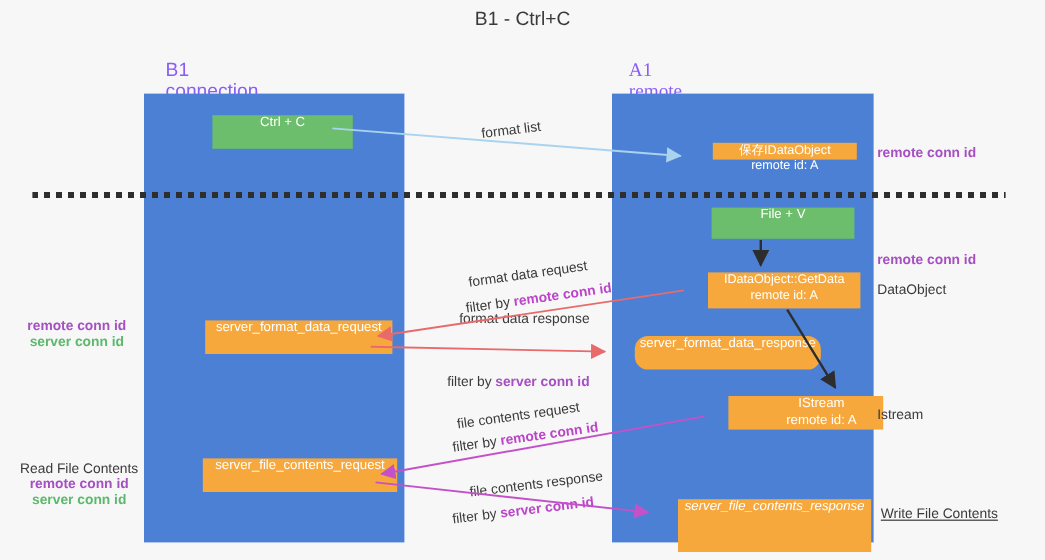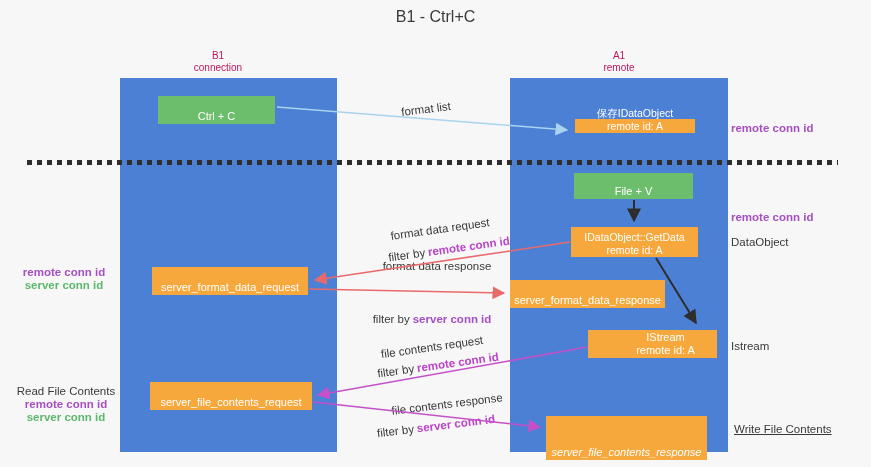--- a/index.html
+++ b/index.html
@@ -1,23 +1,23 @@
 <!DOCTYPE html>
 <html><head>
 <meta charset="utf-8">
 <style>
   html,body{margin:0;padding:0;background:#f7f7f8;font-family:"Liberation Sans",sans-serif;}
   .canvas{position:relative;width:871px;height:467px;background:#f7f7f8;overflow:hidden;}
   .title{position:absolute;left:0;right:0;top:7px;text-align:center;font-size:16px;color:#3a3a3a;line-height:1.22;}
-  .col-header{position:absolute;top:50px;text-align:center;font-size:10px;color:#be185d;line-height:1.15;}
+  .col-header{position:absolute;top:50px;font-size:16px;color:#8b5cf6;line-height:1.15;}
   .column{position:absolute;top:78px;height:374px;background:#4b80d5;}
   .dashline{position:absolute;top:160px;left:27px;width:811px;height:5px;
     background:repeating-linear-gradient(90deg,#2e2e2e 0 5px,transparent 5px 10px);}
-  .box{position:absolute;display:flex;align-items:flex-end;justify-content:center;
-    color:#fff;text-align:center;font-size:11px;line-height:1.25;}
+  .box{position:absolute;display:flex;align-items:flex-start;justify-content:center;
+    color:#fff;text-align:center;font-size:11px;line-height:1.25;margin-left:19px;}
   .green{background:#6cbd6c;}
   .orange{background:#f7a83c;}
   .clabel{position:absolute;white-space:nowrap;font-size:11.5px;color:#3a3a3a;}
   .sidelabel{position:absolute;white-space:nowrap;font-size:11.5px;color:#3a3a3a;}
   .b-purple{color:#a64fc2;font-weight:bold;}
   .b-magenta{color:#bb44c8;font-weight:bold;}
   .b-green{color:#5cb96b;font-weight:bold;}
   .leftgroup{position:absolute;text-align:center;font-size:11.5px;line-height:13px;}
   .arrows{position:absolute;left:0;top:0;pointer-events:none;}
   .prefix{margin-right:3px;}
@@ -28,21 +28,21 @@
 <div class="canvas">
 
   <div class="title">
     <div>B1 - Ctrl+C</div>
   </div>
 
   <div class="col-header" style="left:138px;width:160px;">
     <div>B1</div>
     <div>connection</div>
   </div>
-  <div class="col-header" style="left:539px;width:160px;">
+  <div class="col-header" style="left:524px;width:160px;font-family:Liberation Serif, serif;">
     <div>A1</div>
     <div>remote</div>
   </div>
 
   <div class="column" style="left:120px;width:217px;"></div>
   <div class="column" style="left:510px;width:218px;"></div>
 
   <div class="dashline"></div>
 
   <div class="box green" style="left:158px;top:96px;width:117px;height:28px;">
@@ -64,21 +64,21 @@
     <span>
       <span style="display:block">IDataObject::GetData</span>
       <span style="display:block">remote id: A</span>
     </span>
   </div>
 
   <div class="box orange" style="left:152px;top:267px;width:156px;height:28px;">
     <span>server_format_data_request</span>
   </div>
 
-  <div class="box orange" style="left:510px;top:280px;width:155px;height:28px;">
+  <div class="box orange" style="left:510px;top:280px;width:155px;height:28px;border-radius:11px;">
     <span>server_format_data_response</span>
   </div>
 
   <div class="box orange" style="left:588px;top:330px;width:129px;height:28px;padding-left:0;">
     <span style="padding-left:26px">
       <span style="display:block">IStream</span>
       <span style="display:block">remote id: A</span>
     </span>
   </div>
 

